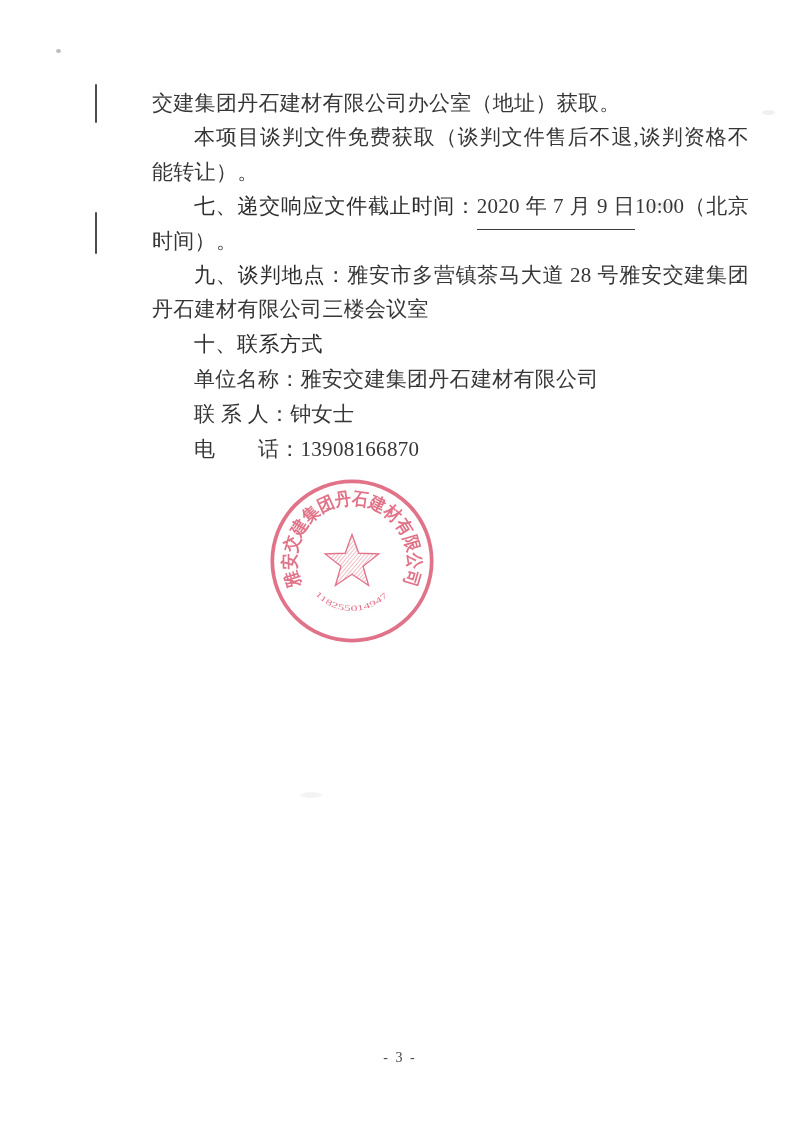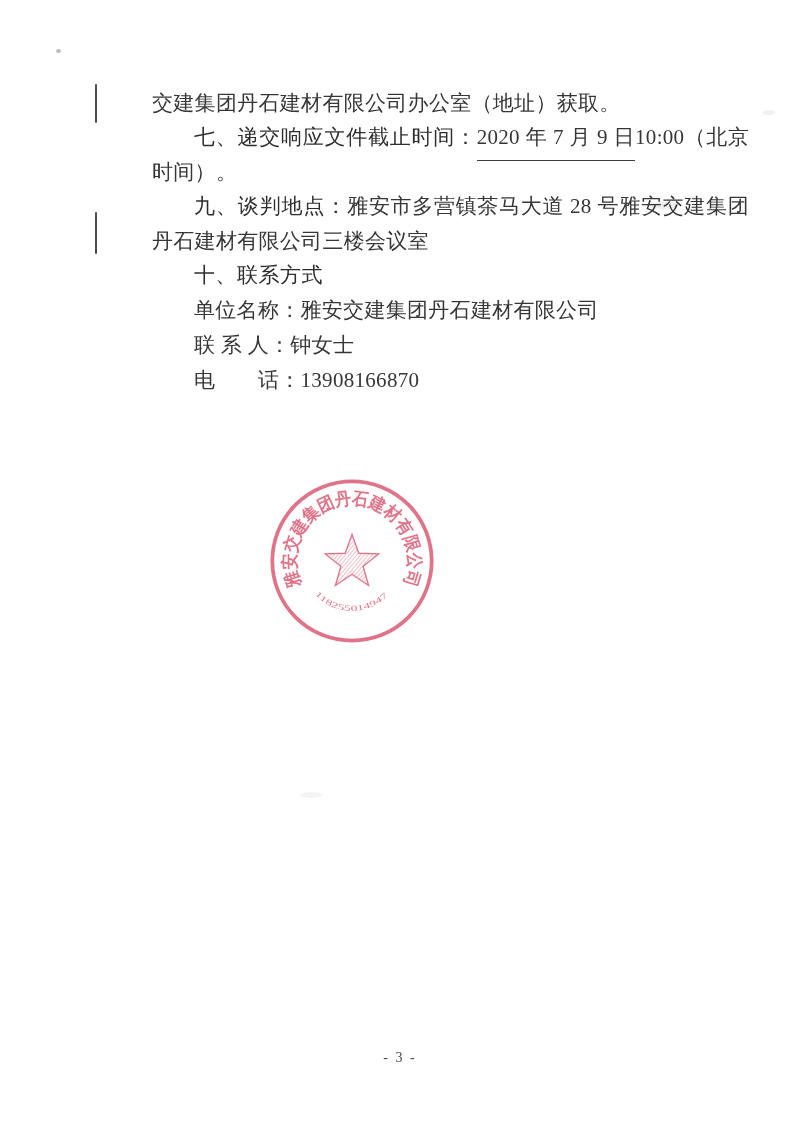--- a/index.html
+++ b/index.html
@@ -86,20 +86,21 @@
   <div class="scan-line scan-line-1"></div>
   <div class="scan-line scan-line-2"></div>
   <div class="speck sp1"></div>
   <div class="speck sp2"></div>
   <div class="speck sp3"></div>
   <div class="speck sp4"></div>
 
   <div class="content">
 
     <p>交建集团丹石建材有限公司办公室（地址）获取。</p>
+    <p class="indent">本项目谈判文件免费获取（谈判文件售后不退,谈判资格不能转让）。</p>
 
     <p class="indent sec7"><span class="h">七、递交响应文件截止时间：</span><span class="u">2020 年 7 月 9 日</span><span>10:00（北京时间）。</span></p>
 
 
     <p class="indent sec9"><span class="h">九、谈判地点：</span><span>雅安市多营镇茶马大道 28 号雅安交建集团丹石建材有限公司三楼会议室</span></p>
 
     <p class="indent sec10"><span class="h">十、联系方式</span></p>
 
     <div class="contact">
       <p>单位名称：雅安交建集团丹石建材有限公司</p>

